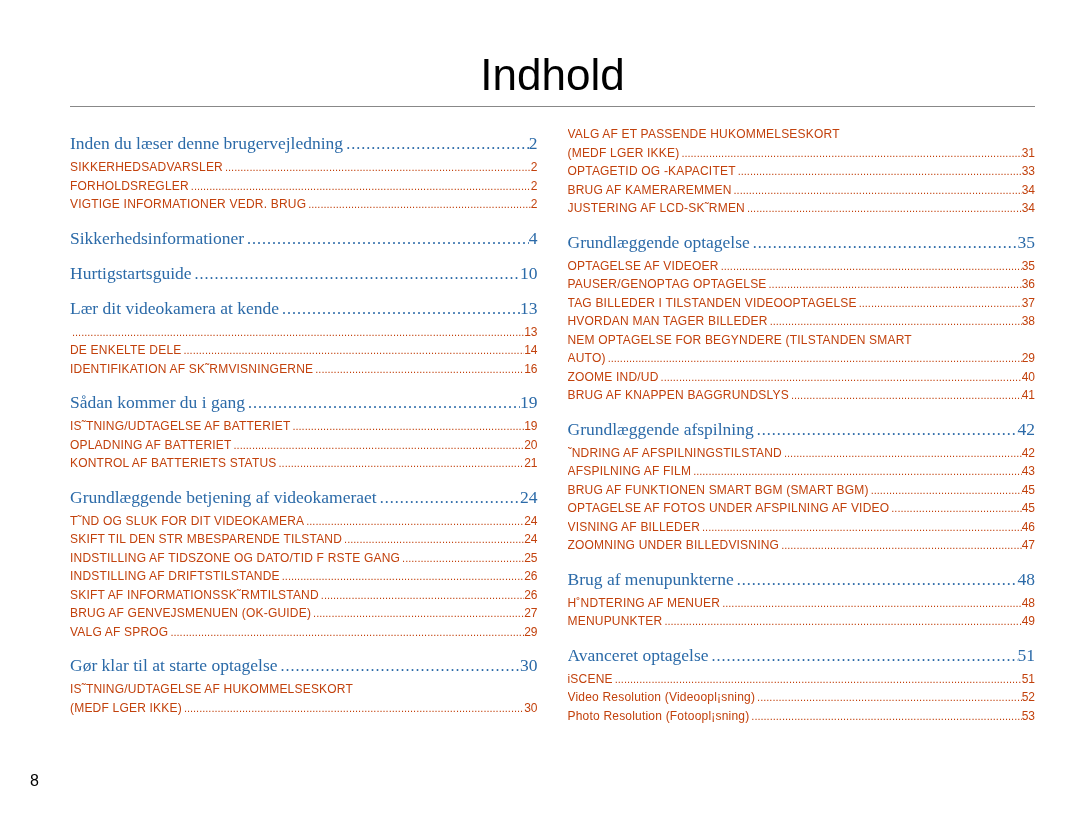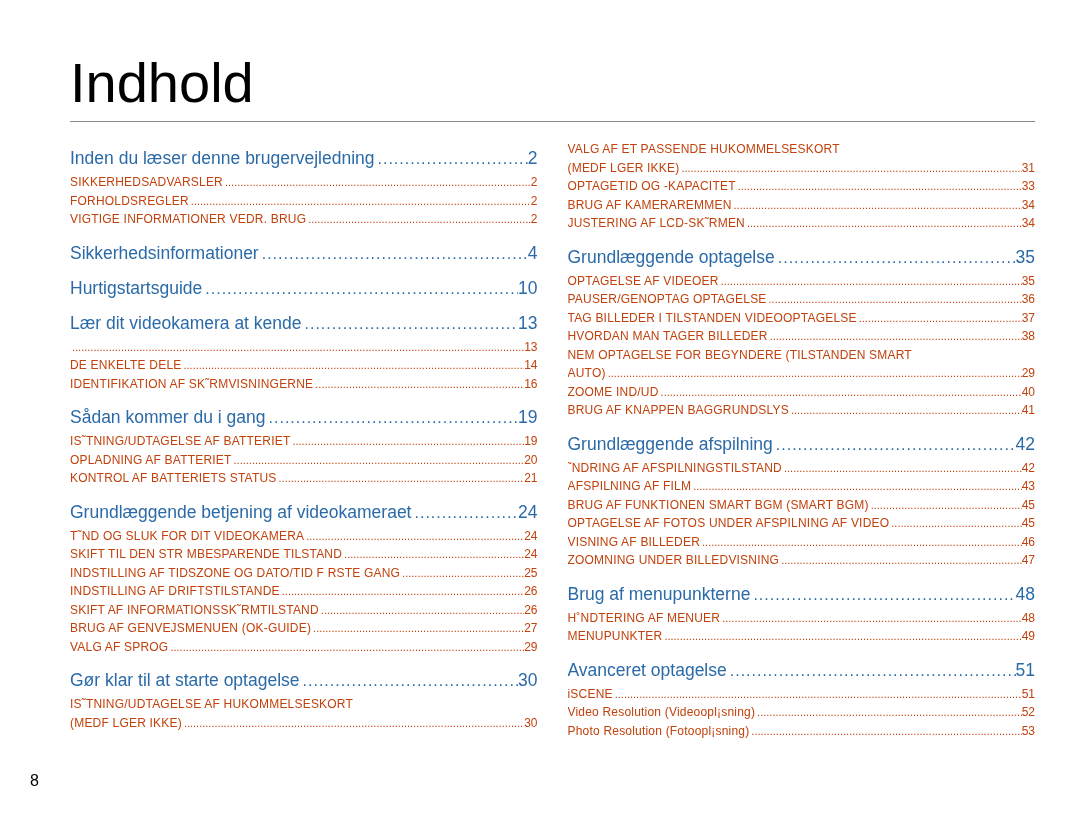--- a/index.html
+++ b/index.html
@@ -8,26 +8,27 @@
     background: #fff;
     width: 1080px;
     height: 825px;
     position: relative;
     color: #000;
   }
   .page {
     padding: 50px 45px 0 70px;
   }
   .page-title {
-    font-size: 56px;
+    font-size: 44px;
     font-weight: 400;
     letter-spacing: 0px;
     margin-bottom: 6px;
     border-bottom: 1px solid #888;
     padding-bottom: 6px;
+    text-align: center;
   }
   .columns {
     display: flex;
     gap: 30px;
     margin-top: 18px;
   }
   .col {
     flex: 1;
     min-width: 0;
   }
@@ -35,20 +36,21 @@
     display: flex;
     align-items: baseline;
     white-space: nowrap;
     overflow: hidden;
   }
   .section-row {
     color: #2b6aa8;
     font-size: 17.5px;
     margin-top: 14px;
     margin-bottom: 4px;
+    font-family: Liberation Serif, serif;
   }
   .section-row .label { flex: 0 0 auto; }
   .section-row .dots {
     flex: 1 1 auto;
     overflow: hidden;
     letter-spacing: 1px;
     font-size: 16px;
     color: #2b6aa8;
     padding: 0 3px;
   }

